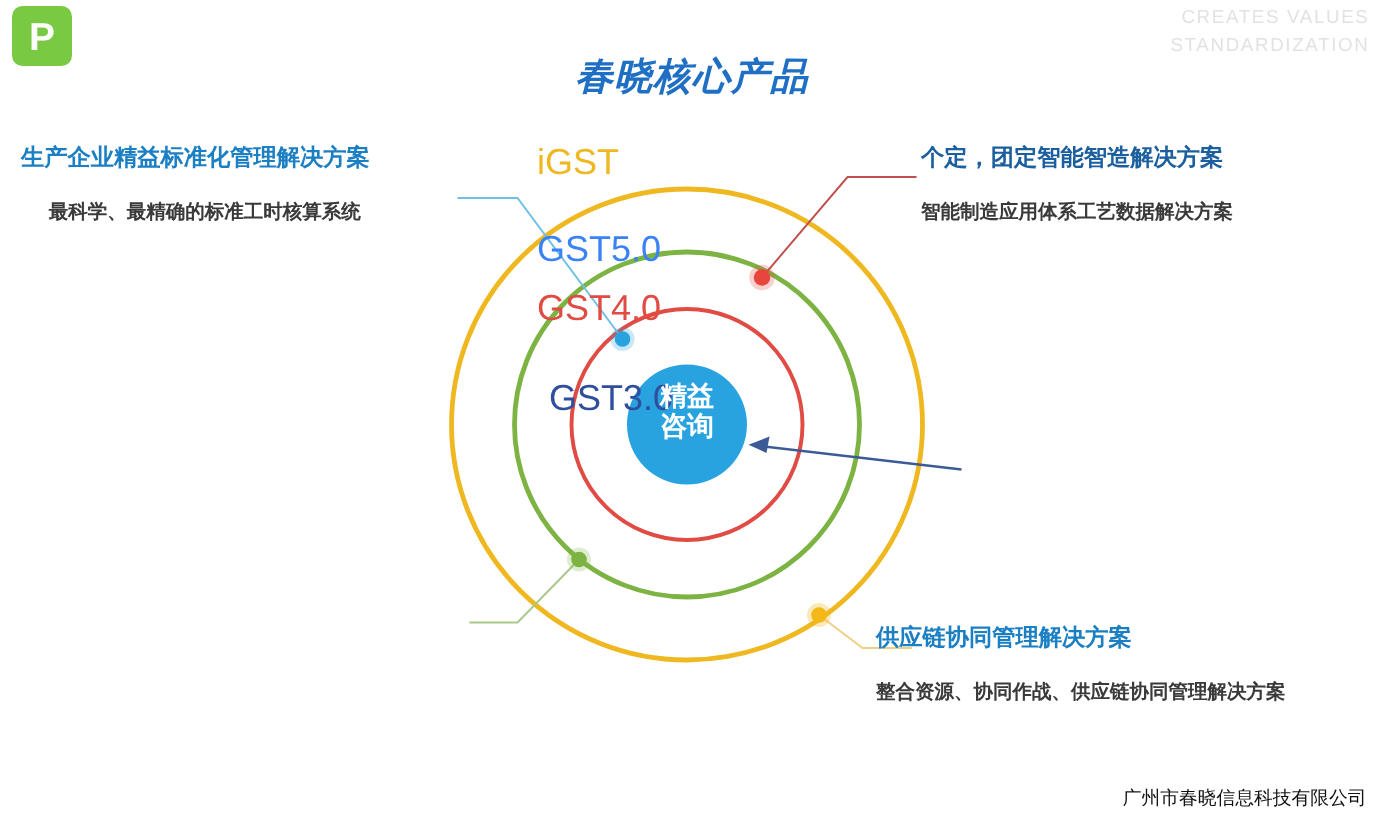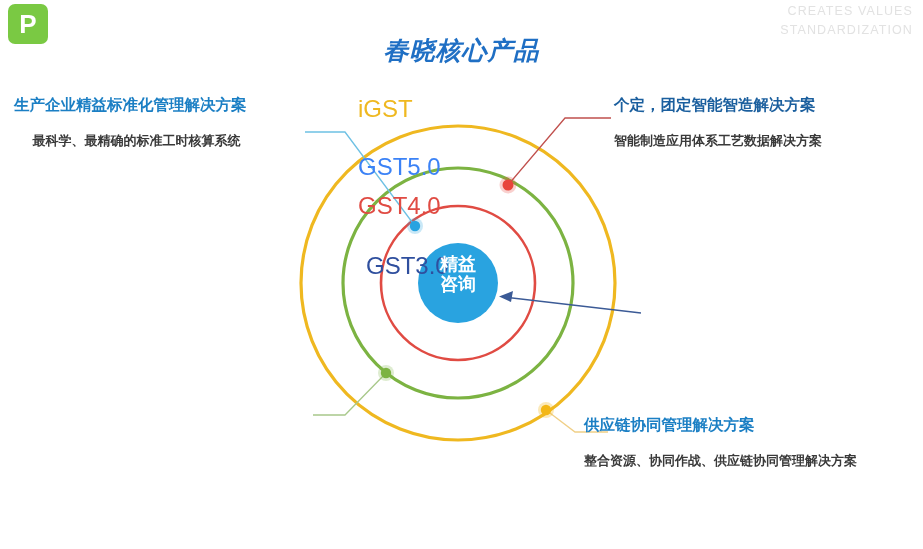--- a/index.html
+++ b/index.html
@@ -152,14 +152,15 @@
     <div class="sub">智能制造应用体系工艺数据解决方案</div>
   </div>
 
 
 
   <div class="callout blue" id="co-br">
     <div class="head">供应链协同管理解决方案</div>
     <div class="sub">整合资源、协同作战、供应链协同管理解决方案</div>
   </div>
 
+  <div id="footer">广州市春晓信息科技有限公司</div>
 
 </div>
 
 </body></html>

